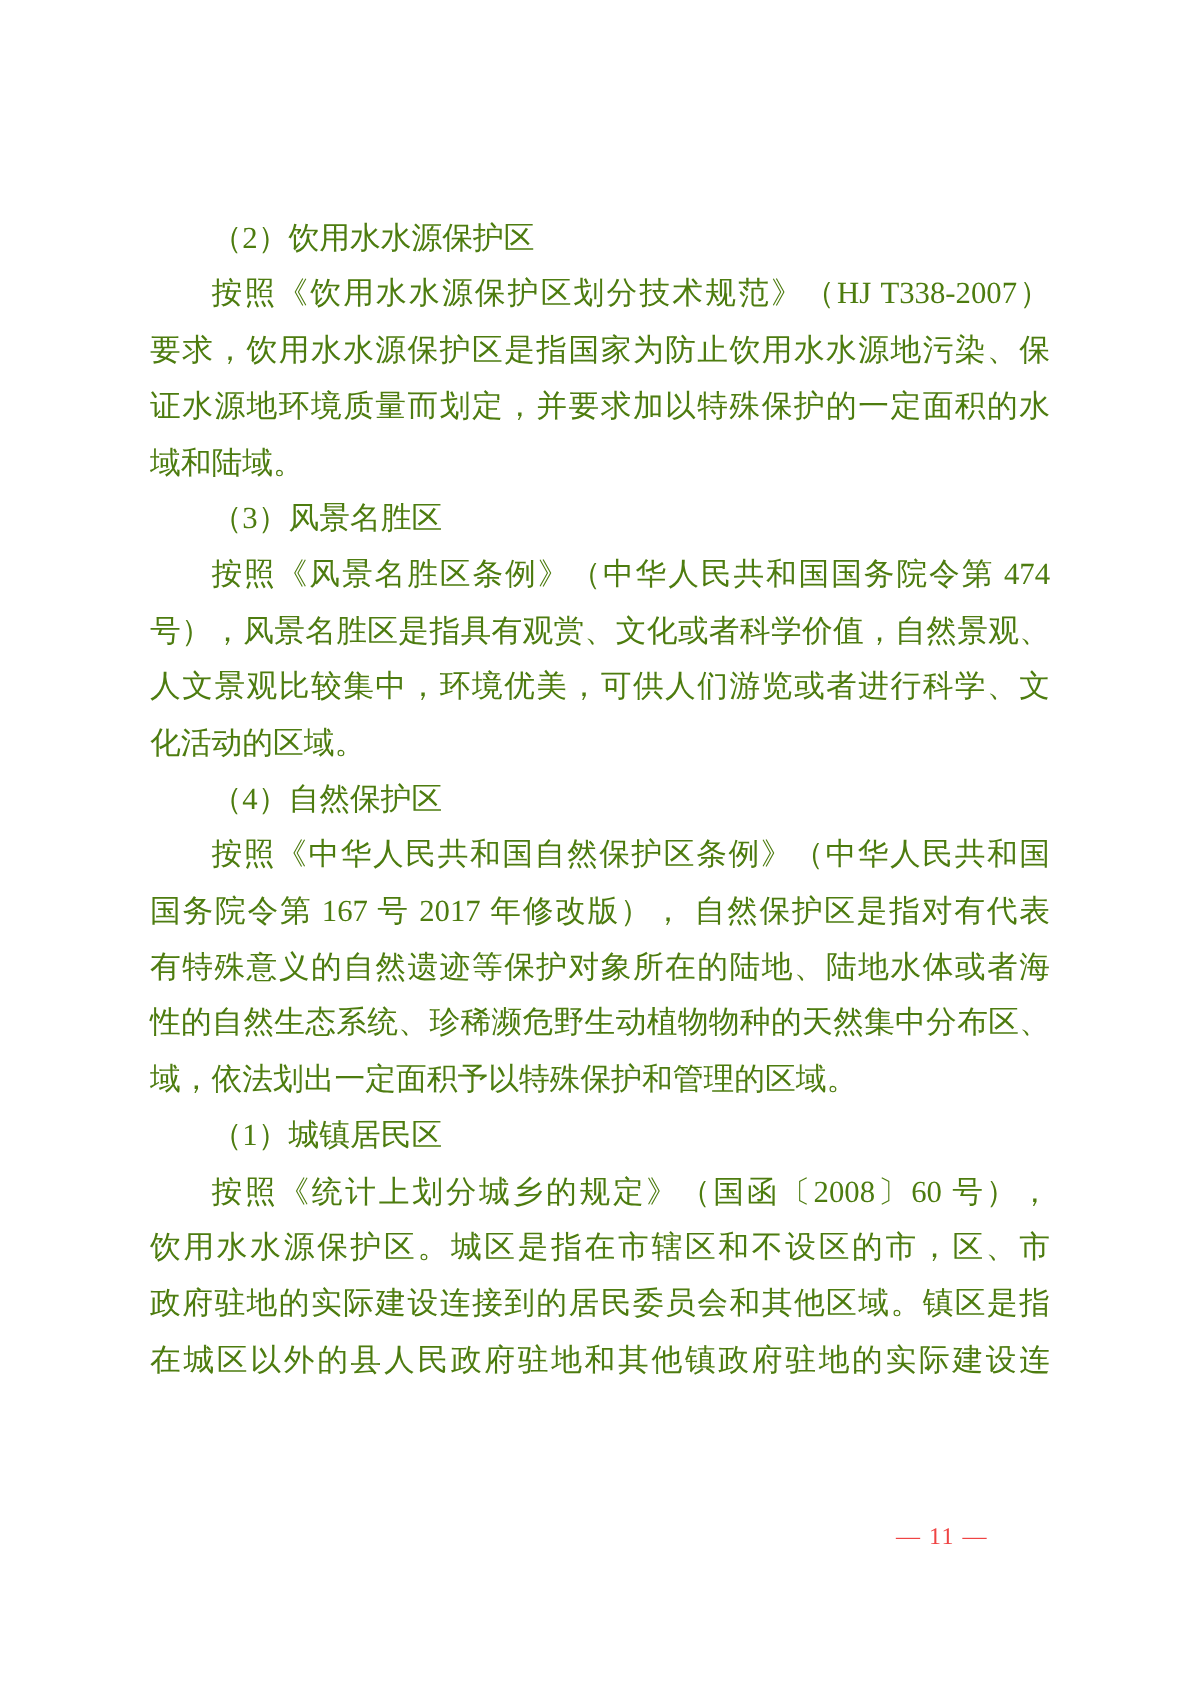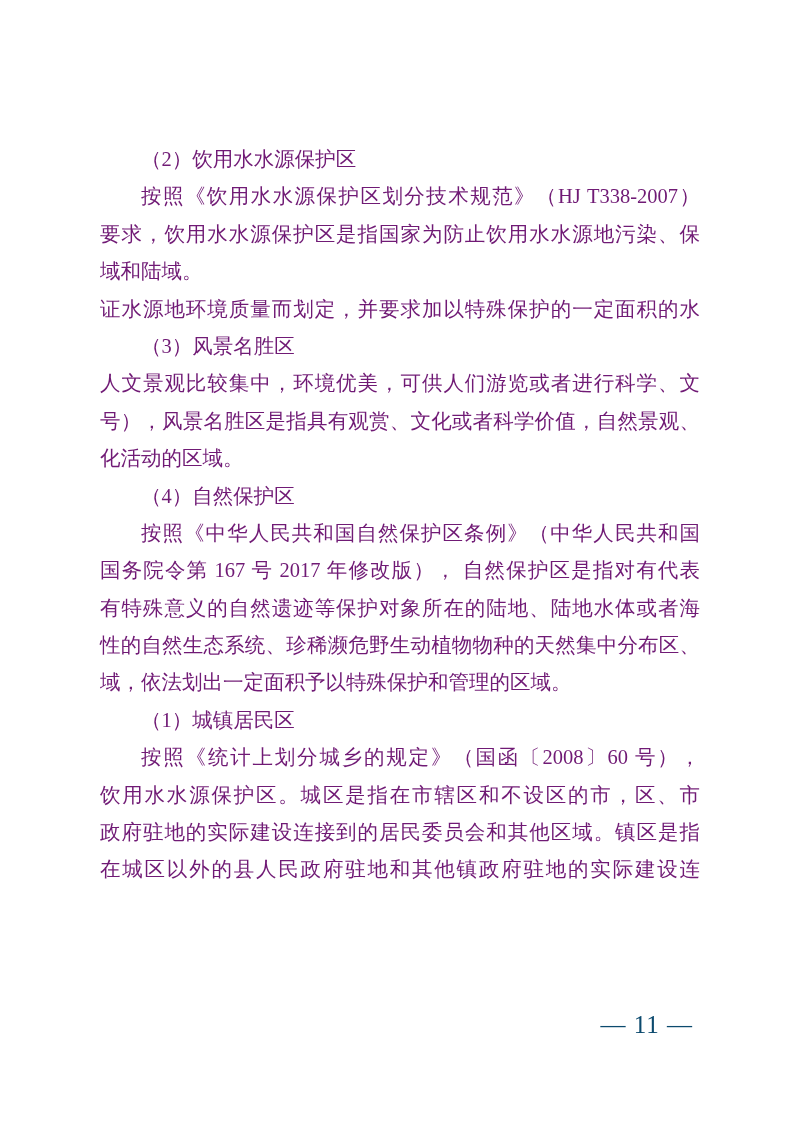--- a/index.html
+++ b/index.html
@@ -23,59 +23,60 @@
     top: 141px;
     width: 600px;
     color: #1b1b1b;
   }
   .line {
     font-size: 20.5px;
     line-height: 37.4px;
     height: 37.4px;
     white-space: normal;
     text-align: justify;
-    color: #701a75;
+    color: #4d7c0f;
   }
   .line.fill {
     text-align-last: justify;
   }
   .line.indent {
     text-indent: 2em;
   }
   .pageno {
     position: absolute;
     top: 1010px;
     left: 563px;
     width: 130px;
-    font-size: 25px;
+    font-size: 16px;
     line-height: 30px;
-    color: #0c4a6e;
-    text-align: right;
+    color: #ef4444;
+    text-align: center;
     letter-spacing: 1px;
   }
 </style>
 </head>
 <body>
 
 <div class="page">
 
   <div class="text-block">
 
     <div>
       <div class="line indent">（2）饮用水水源保护区</div>
       <div class="line indent fill">按照《饮用水水源保护区划分技术规范》（HJ T338-2007）</div>
       <div class="line fill">要求，饮用水水源保护区是指国家为防止饮用水水源地污染、保</div>
+      <div class="line fill">证水源地环境质量而划定，并要求加以特殊保护的一定面积的水</div>
       <div class="line">域和陆域。</div>
-      <div class="line fill">证水源地环境质量而划定，并要求加以特殊保护的一定面积的水</div>
     </div>
 
     <div>
       <div class="line indent">（3）风景名胜区</div>
+      <div class="line indent fill">按照《风景名胜区条例》（中华人民共和国国务院令第 474</div>
+      <div class="line fill">号），风景名胜区是指具有观赏、文化或者科学价值，自然景观、</div>
       <div class="line fill">人文景观比较集中，环境优美，可供人们游览或者进行科学、文</div>
-      <div class="line fill">号），风景名胜区是指具有观赏、文化或者科学价值，自然景观、</div>
       <div class="line">化活动的区域。</div>
     </div>
 
     <div>
       <div class="line indent">（4）自然保护区</div>
       <div class="line indent fill">按照《中华人民共和国自然保护区条例》（中华人民共和国</div>
       <div class="line fill">国务院令第 167 号 2017 年修改版）， 自然保护区是指对有代表</div>
       <div class="line fill">有特殊意义的自然遗迹等保护对象所在的陆地、陆地水体或者海</div>
       <div class="line fill">性的自然生态系统、珍稀濒危野生动植物物种的天然集中分布区、</div>
       <div class="line">域，依法划出一定面积予以特殊保护和管理的区域。</div>

